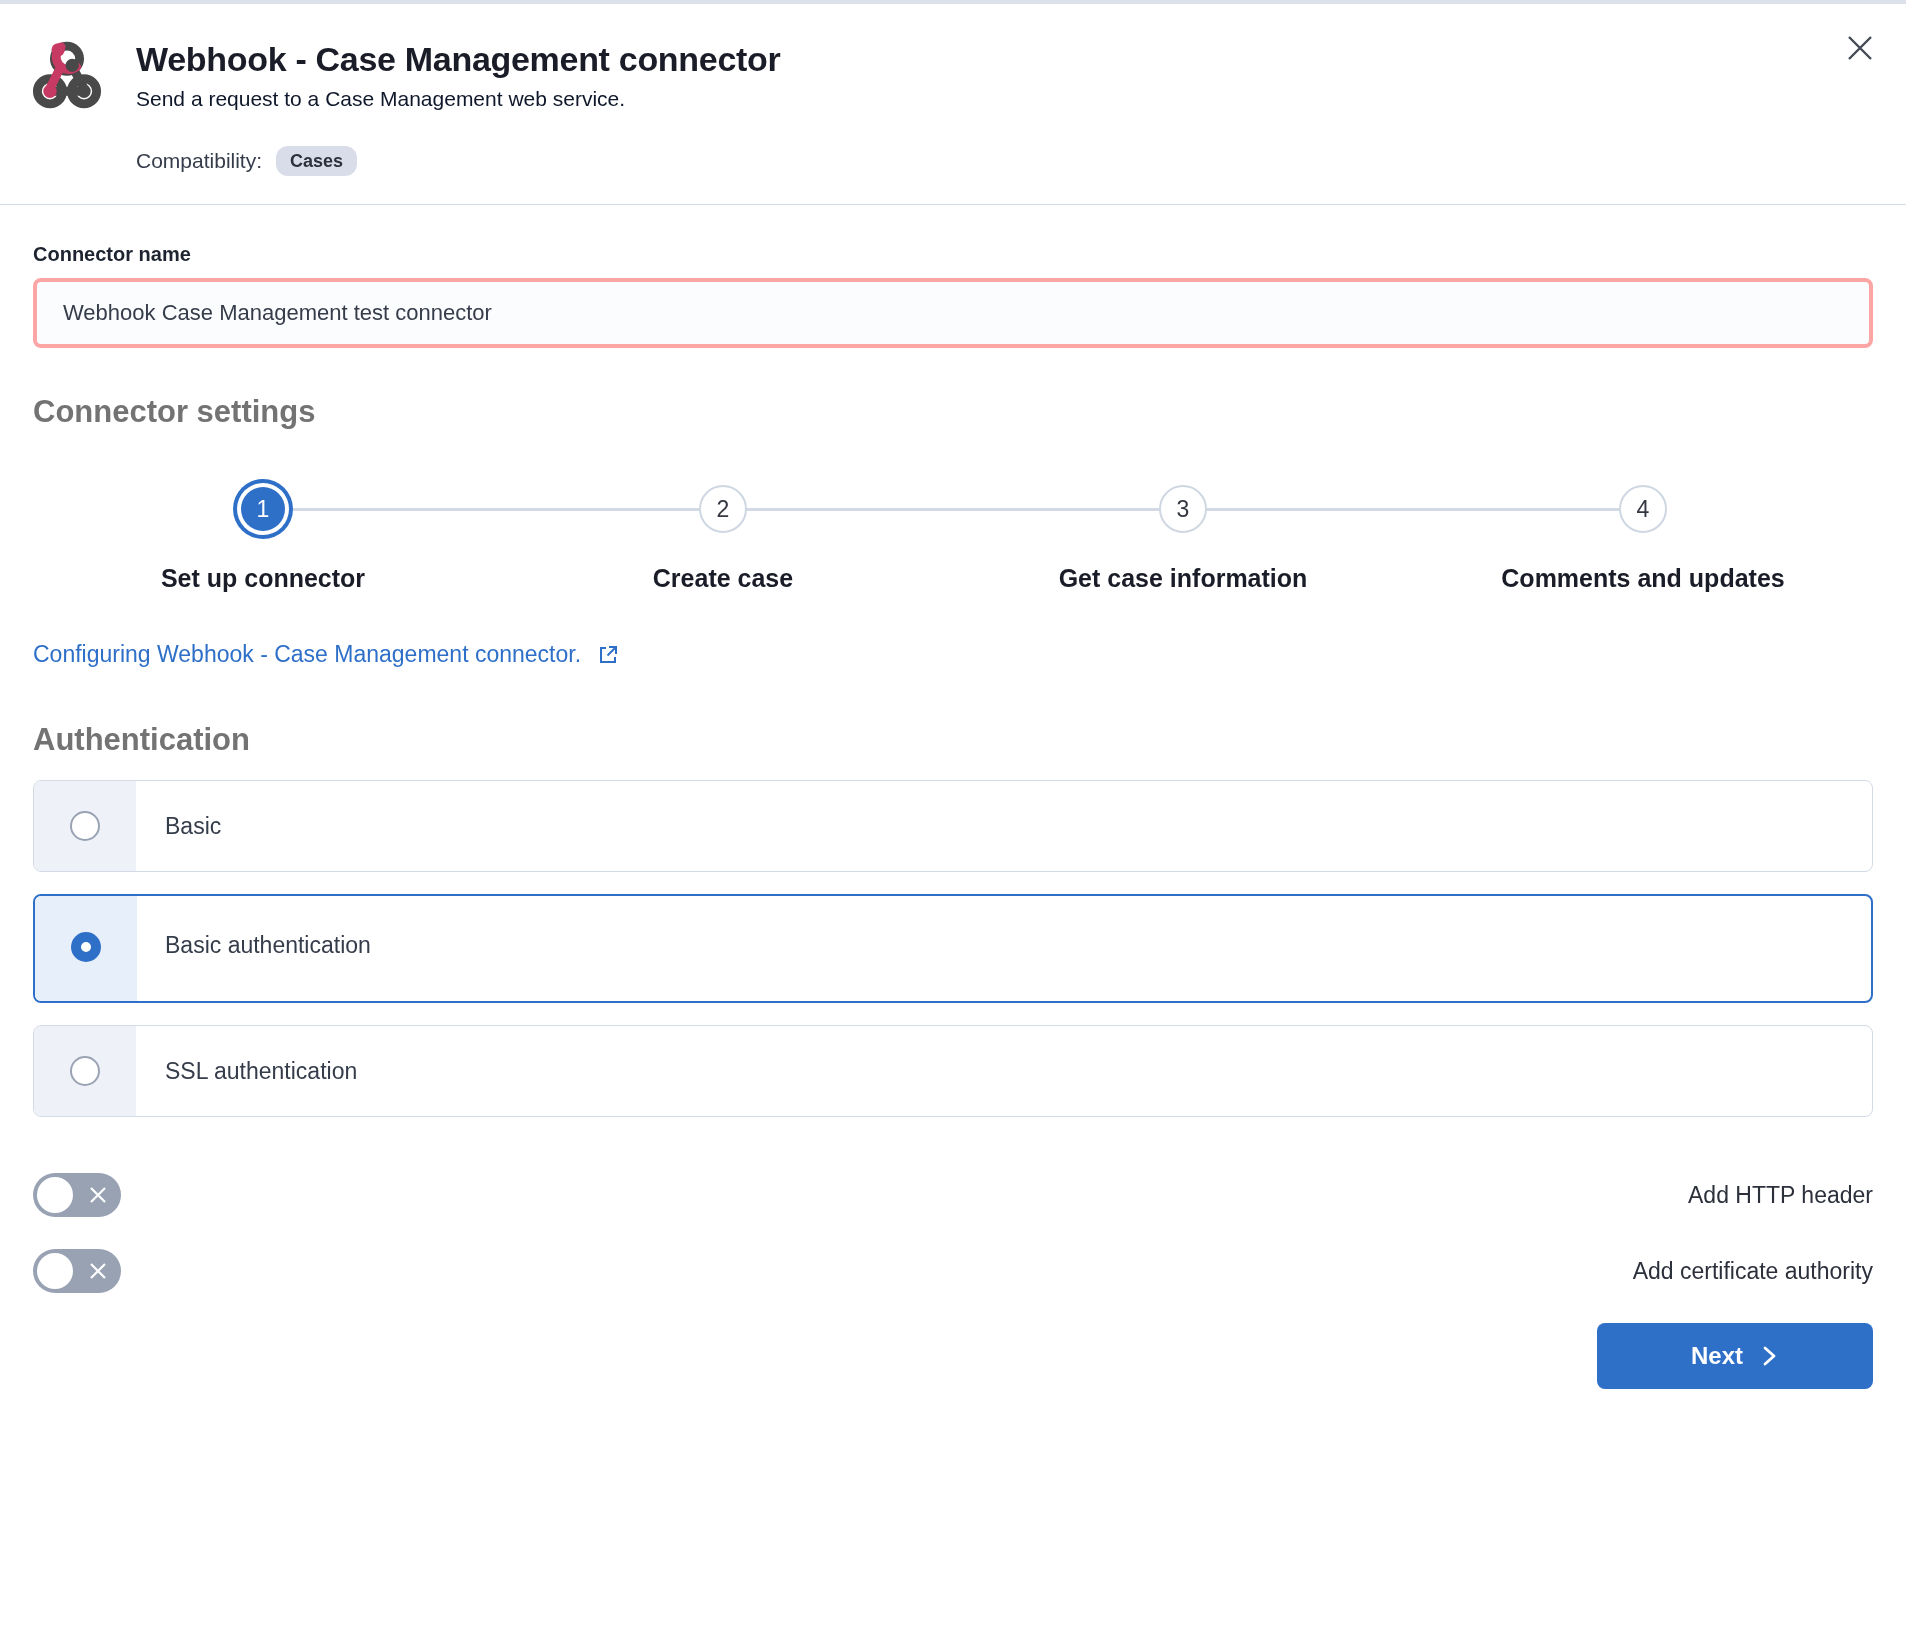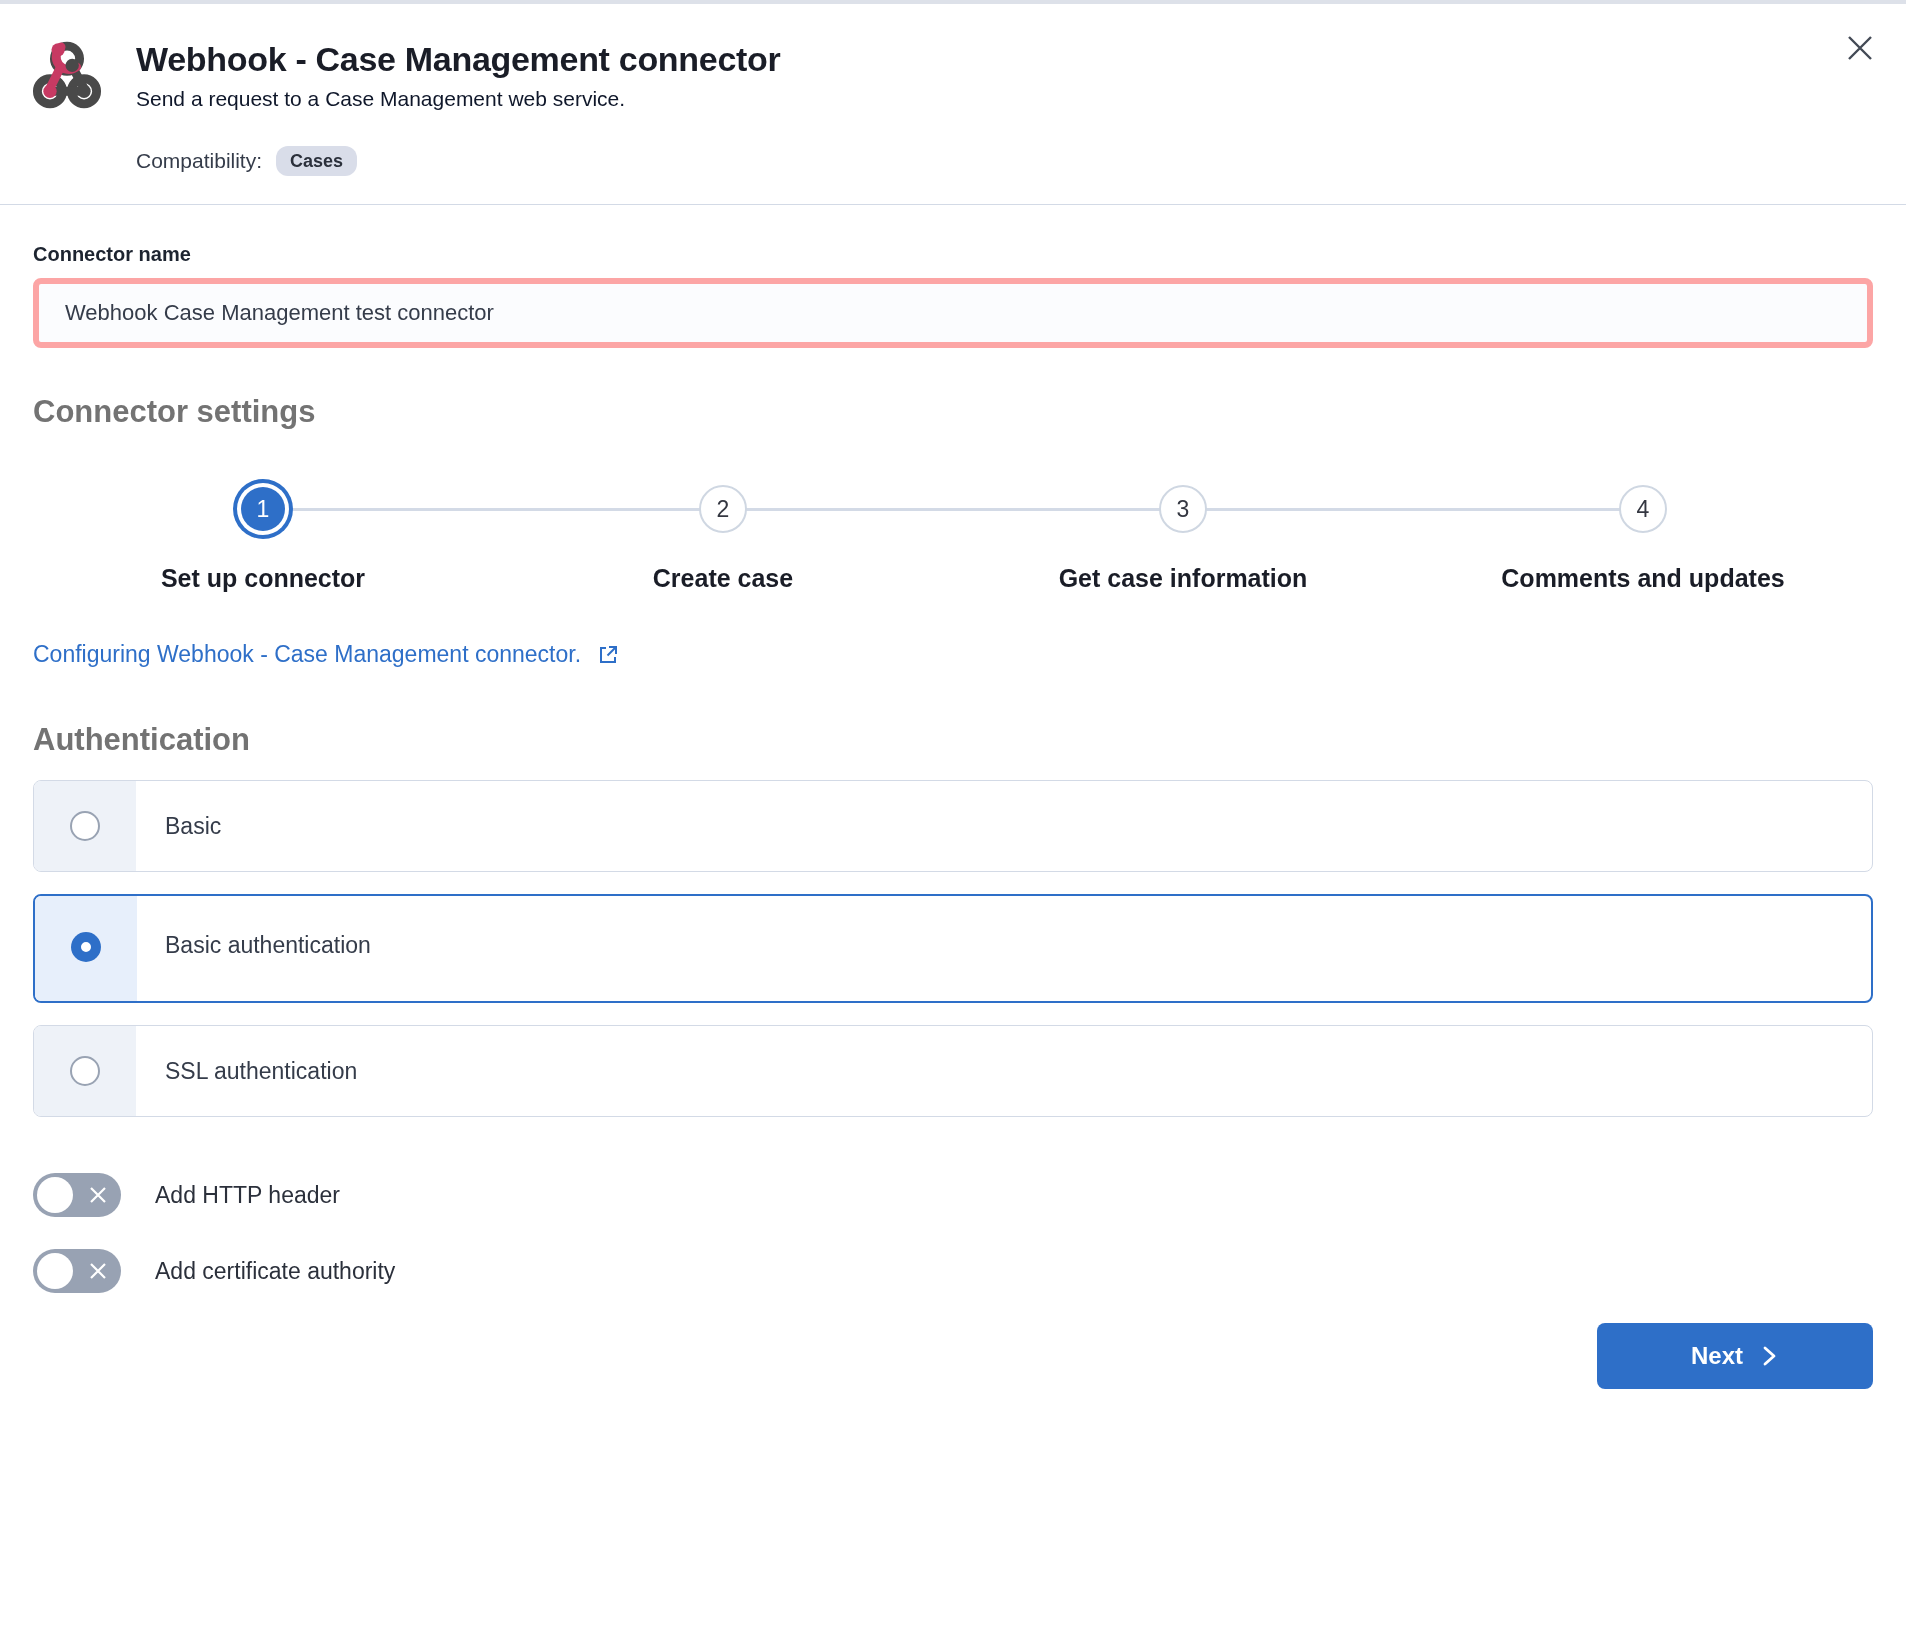--- a/index.html
+++ b/index.html
@@ -30,21 +30,21 @@
     padding: 6px 14px; border-radius: 12px; line-height: 1;
   }
   .divider { border-bottom: 1px solid #d3dae6; margin-top: 28px; }
 
   
   .main { padding: 0 33px; }
   .field-label { display: block; font-size: 20px; font-weight: 700; color: #1d2430; }
   .mt-first { margin-top: 38px; }
   .text-input {
     margin-top: 12px; width: 100%; height: 70px;
-    background: #fbfcfe; border: 6px solid #fca5a5; border-radius: 8px;
+    background: #fbfcfe; border: 4px solid #fca5a5; border-radius: 8px;
     font-family: "Liberation Sans", sans-serif;
     font-size: 22px; color: #353c4a; padding: 0 26px; outline: none;
   }
   .section-heading { font-size: 31px; font-weight: 700; color: #737373; margin-top: 46px; }
 
   
   .steps { position: relative; display: flex; margin-top: 46px; }
   .steps-line { position: absolute; top: 32px; left: 12.5%; right: 12.5%; height: 3px; background: #d3dae6; }
   .step { flex: 1 1 0; display: flex; flex-direction: column; align-items: center; position: relative; }
   .step-circle-wrap { height: 66px; display: flex; align-items: center; justify-content: center; }
@@ -92,21 +92,21 @@
   .pw-input {
     margin-top: 12px; height: 72px; background: #fff;
     border: 1px solid #d6dce8; border-radius: 8px;
     box-shadow: inset 0 -5px 0 0 #2e6fc8;
     display: flex; align-items: center; gap: 20px; padding: 0 24px;
   }
   .pw-dots { font-size: 24px; letter-spacing: 5px; color: #1a1d27; line-height: 1; }
   .caret { width: 2px; height: 34px; background: #1a1d27; }
 
   
-  .toggle-row { display: flex; align-items: center; gap: 34px; margin-top: 32px; }
+  .toggle-row { display: flex; align-items: center; margin-top: 32px; justify-content: space-between; }
   .toggle-row.first { margin-top: 56px; }
   .toggle {
     position: relative; width: 88px; height: 44px; border-radius: 22px;
     background: #98a2b3; border: none; cursor: pointer; flex: 0 0 auto;
   }
   .toggle .knob {
     position: absolute; left: 4px; top: 4px; width: 36px; height: 36px;
     border-radius: 50%; background: #fff;
   }
   .toggle .x-icon { position: absolute; right: 13px; top: 12px; }

